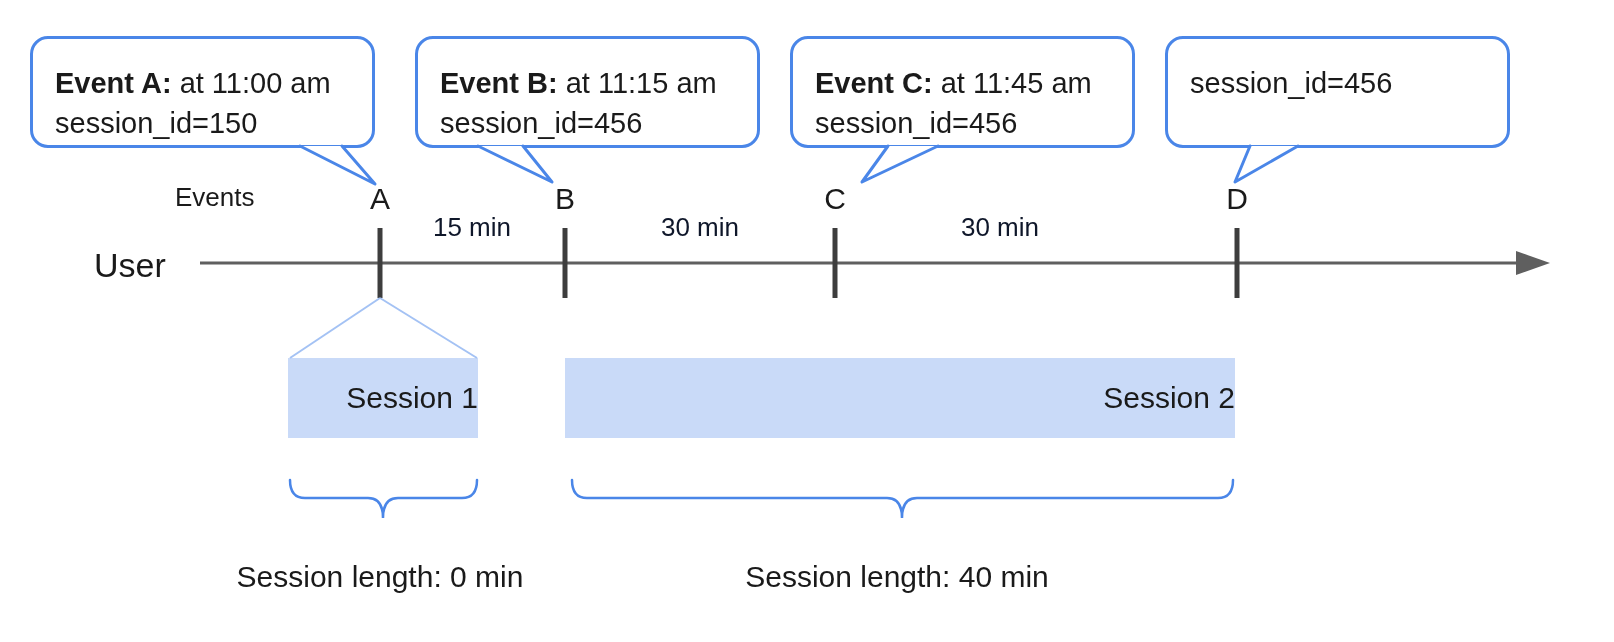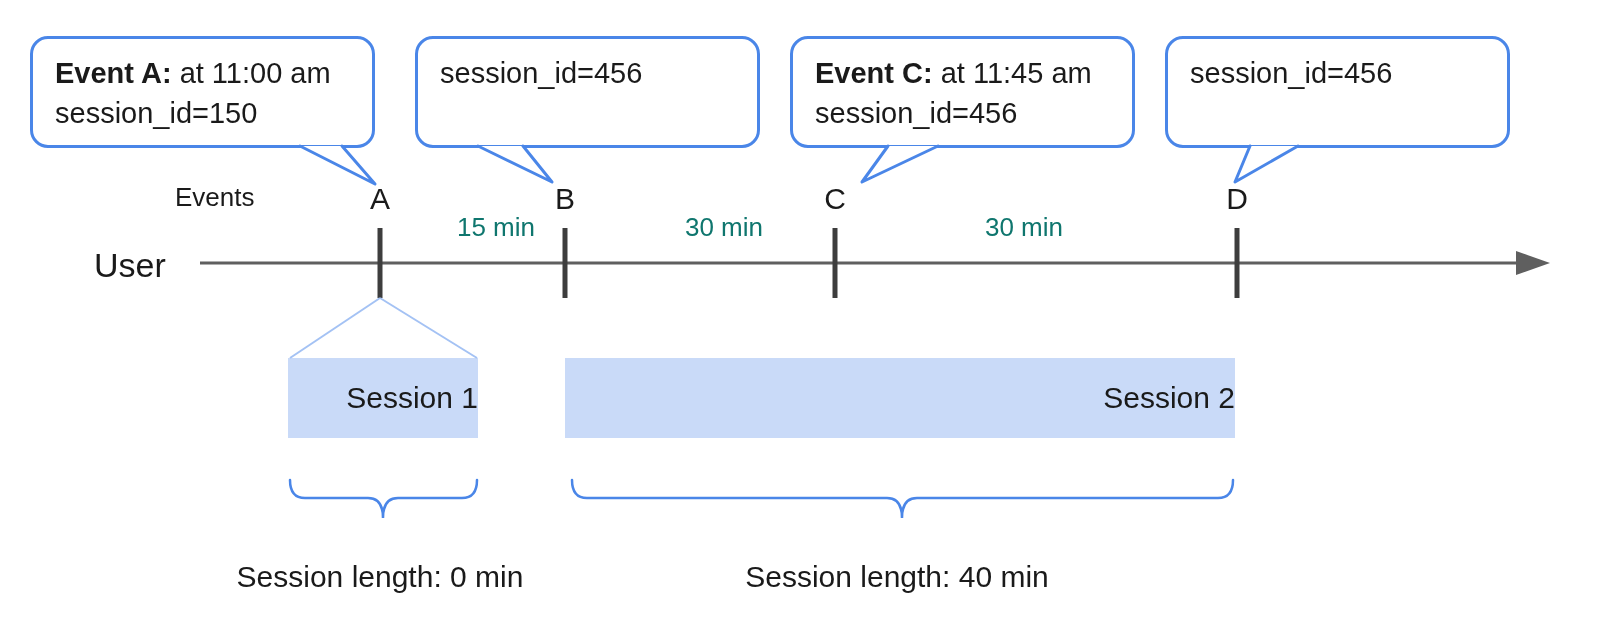--- a/index.html
+++ b/index.html
@@ -11,21 +11,21 @@
     color:#1a1a1a;
     overflow:hidden;
   }
   .abs{position:absolute;}
   .bubble{
     position:absolute;
     box-sizing:border-box;
     background:#fff;
     border:3px solid var(--bubble-border,#4a86e8);
     border-radius:18px;
-    padding:14px 22px;
+    padding:24px 22px;
     font-size:29px;
     line-height:40px;
     white-space:nowrap;
     z-index:2;
   }
   .bubble b{font-weight:bold;}
   .overlay-svg{
     position:absolute;left:0;top:0;width:1614px;height:642px;
     pointer-events:none;
     z-index:3;
@@ -34,23 +34,22 @@
   .marker{
     position:absolute;
     transform:translateX(-50%);
     font-size:30px;
     white-space:nowrap;
   }
   .interval{
     position:absolute;
     transform:translateX(-50%);
     font-size:26px;
-    color:#0f766e;
+    color:#0f172a;
     white-space:nowrap;
-    margin-left:24px;
   }
   .session-box{
     position:absolute;
     background:var(--session-fill,#c9daf8);
     display:flex;align-items:center;justify-content:flex-end;
     font-size:30px;
     z-index:1;
   }
   .length-label{
     position:absolute;
@@ -65,20 +64,21 @@
 <body>
 
 <div id="canvas">
 
   <div class="bubble" style="left:30px;top:36px;width:345px;height:112px">
     <div><b>Event A:</b> <span>at 11:00 am</span></div>
     <div>session_id=150</div>
   </div>
 
   <div class="bubble" style="left:415px;top:36px;width:345px;height:112px">
+    <div><b>Event B:</b> <span>at 11:15 am</span></div>
     <div>session_id=456</div>
   </div>
 
   <div class="bubble" style="left:790px;top:36px;width:345px;height:112px">
     <div><b>Event C:</b> <span>at 11:45 am</span></div>
     <div>session_id=456</div>
   </div>
 
   <div class="bubble" style="left:1165px;top:36px;width:345px;height:112px">
     <div>session_id=456</div>

